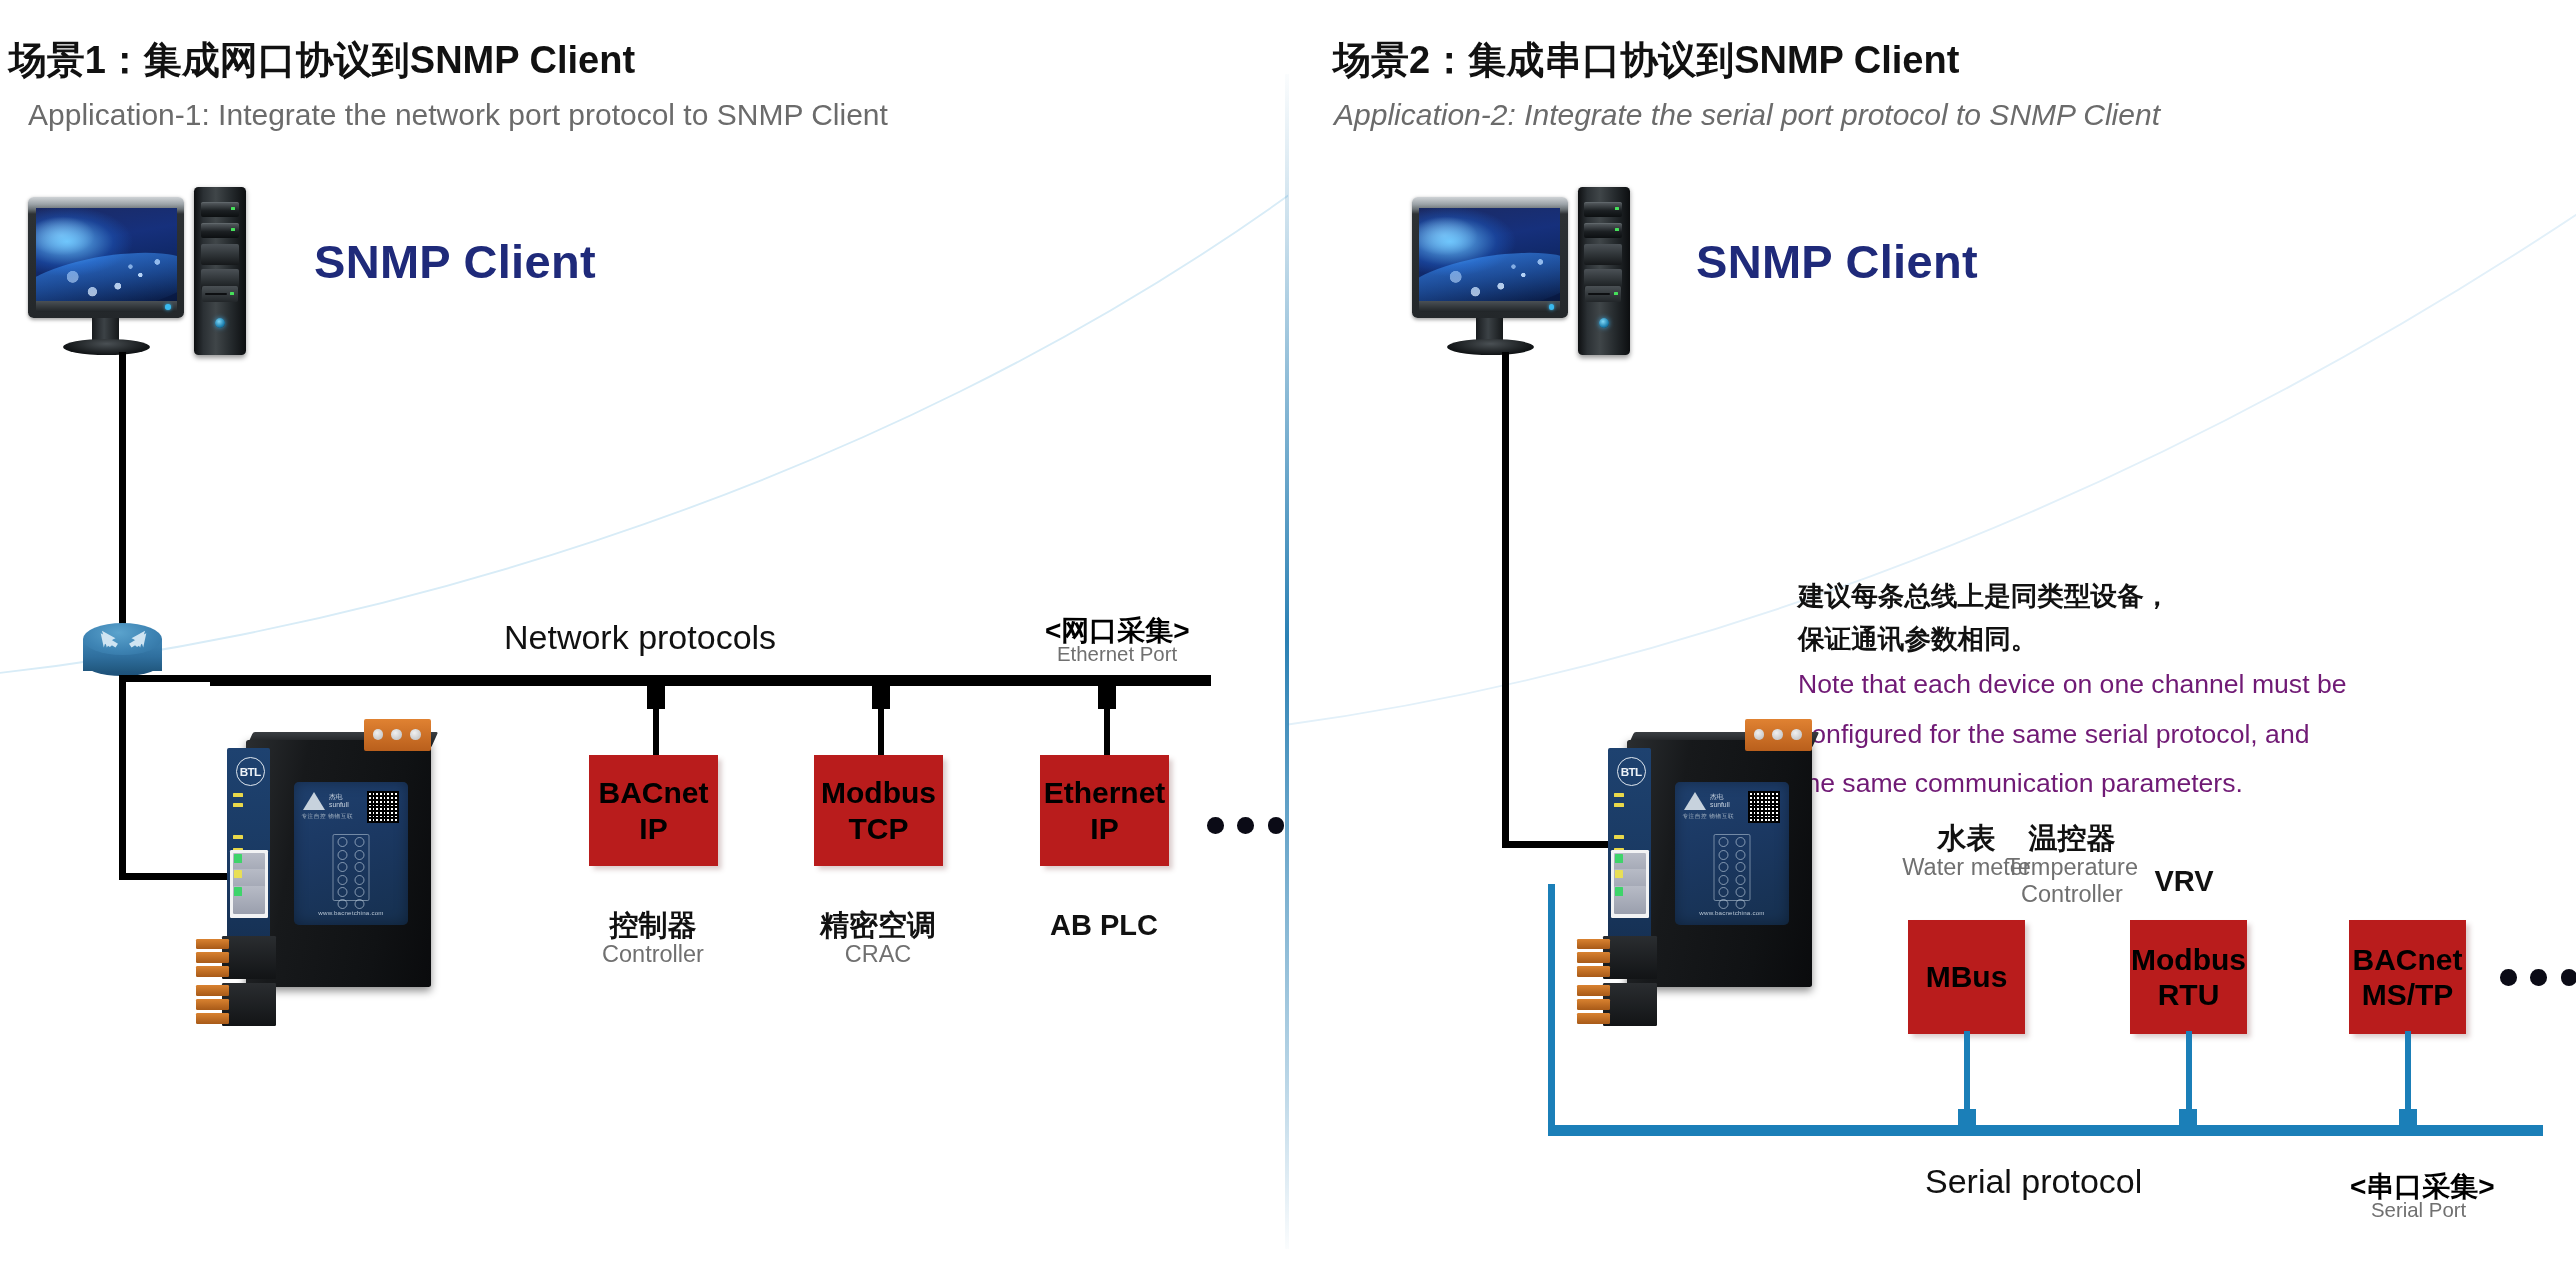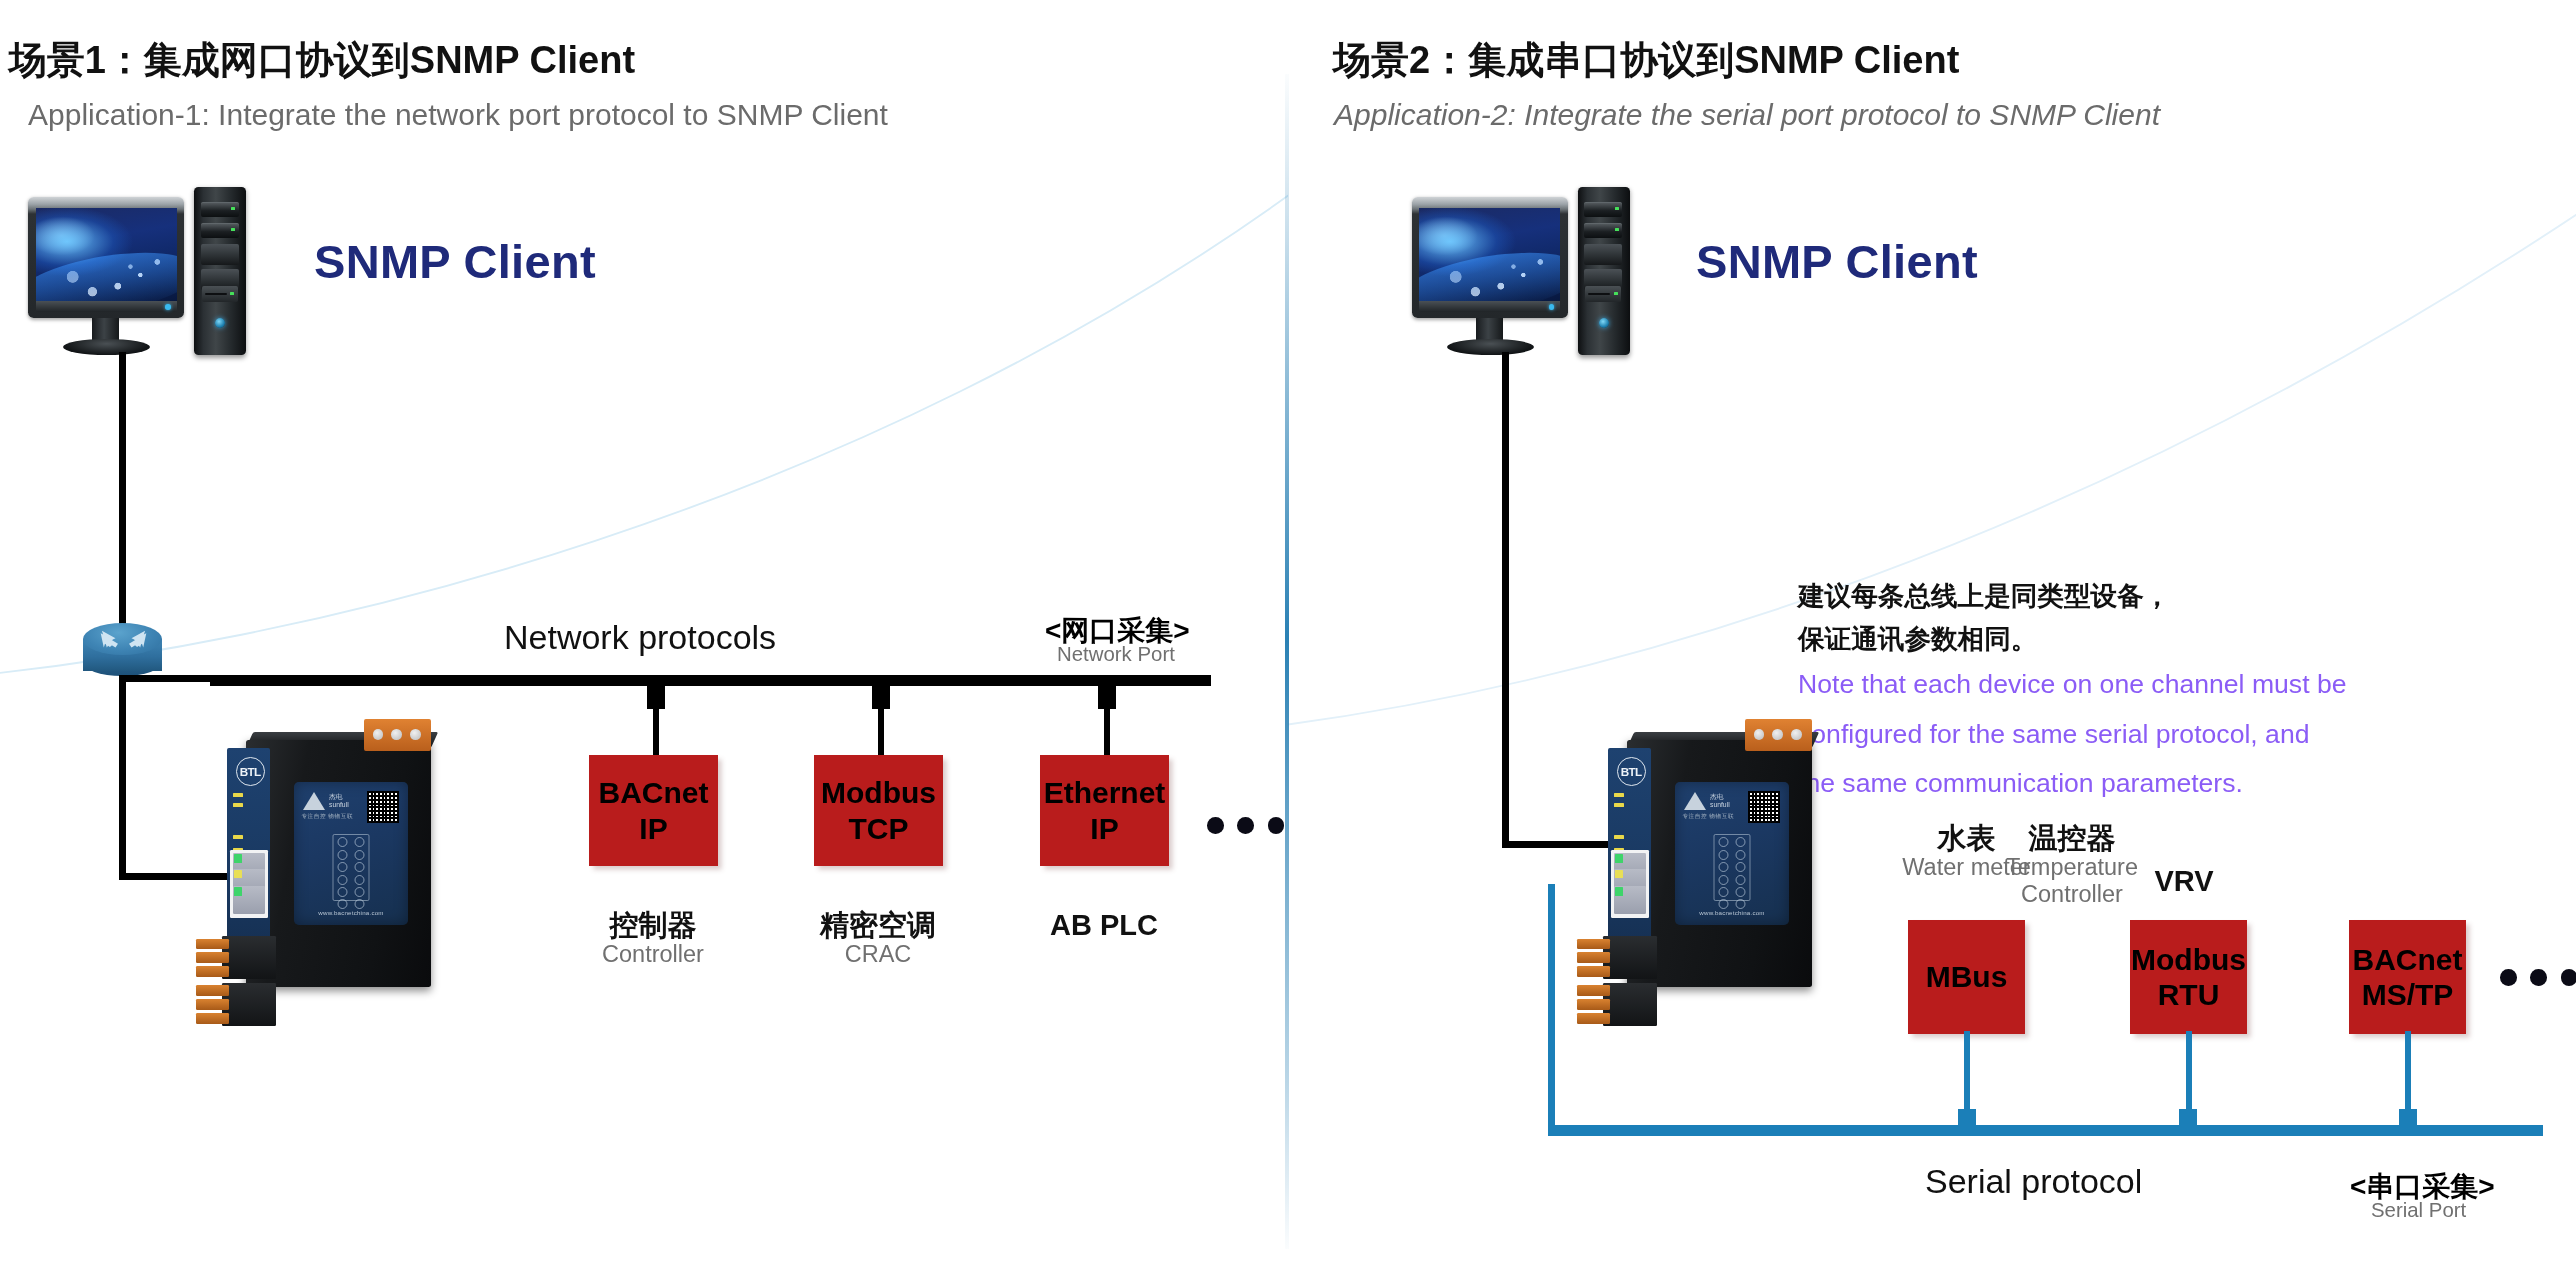--- a/index.html
+++ b/index.html
@@ -72,21 +72,21 @@
   .port-cn{position:absolute;font-size:28px;font-weight:700;color:#000000;white-space:nowrap;text-align:center;}
   .port-en{position:absolute;font-size:20.4px;font-weight:400;color:#707070;white-space:nowrap;text-align:center;}
 
   
   .ellipsis{position:absolute;display:flex;gap:13.6px;align-items:center;}
   .ellipsis i{display:block;width:16.7px;height:16.7px;border-radius:50%;background:#0b0b16;}
 
   
   .note{position:absolute;white-space:nowrap;}
   .note-cn{font-size:26.6px;font-weight:700;color:#111;line-height:1.62;}
-  .note-en{font-size:26.6px;font-weight:400;color:#8b5cf6;line-height:1.78;}
+  .note-en{font-size:26.6px;font-weight:400;color:#701a75;line-height:1.78;}
 
   
   .pc{position:absolute;}
   .monitor-body{
     position:absolute;left:0;top:0;width:156px;height:121px;border-radius:5.6px;
     background:linear-gradient(180deg,#cfd3d6 0%,#9ca3a8 6%,#6d7478 10%,#2d3134 14%,#23272a 100%);
     padding:0;box-sizing:border-box;
     box-shadow:0 1.9px 3.7px rgba(0,0,0,.35);
   }
   .monitor-screen{
@@ -333,21 +333,21 @@
 
   <div class="bus-black" style="left:119px;top:675px;width:6.8px;height:204px;"></div>
   <div class="bus-black" style="left:119px;top:873px;width:142px;height:6.8px;"></div>
 
   <div class="bus-black" style="left:119px;top:675px;width:99px;height:6.8px;"></div>
 
   <div class="bus-black" style="left:210px;top:675px;width:1001px;height:10.5px;"></div>
 
   <div class="bus-caption" style="left:504px;top:618px;">Network protocols</div>
   <div class="port-cn" style="left:1045px;top:612px;">&lt;网口采集&gt;</div>
-  <div class="port-en" style="left:1057px;top:643px;">Network Port</div>
+  <div class="port-en" style="left:1057px;top:643px;">Ethernet Port</div>
 
   <div class="tconn-black" style="left:647px;top:683px;"></div>
   <div class="drop-black" style="left:653px;top:683px;height:74px;"></div>
 
   <div class="tconn-black" style="left:872px;top:683px;"></div>
   <div class="drop-black" style="left:878px;top:683px;height:74px;"></div>
 
   <div class="tconn-black" style="left:1098px;top:683px;"></div>
   <div class="drop-black" style="left:1104px;top:683px;height:74px;"></div>
 

